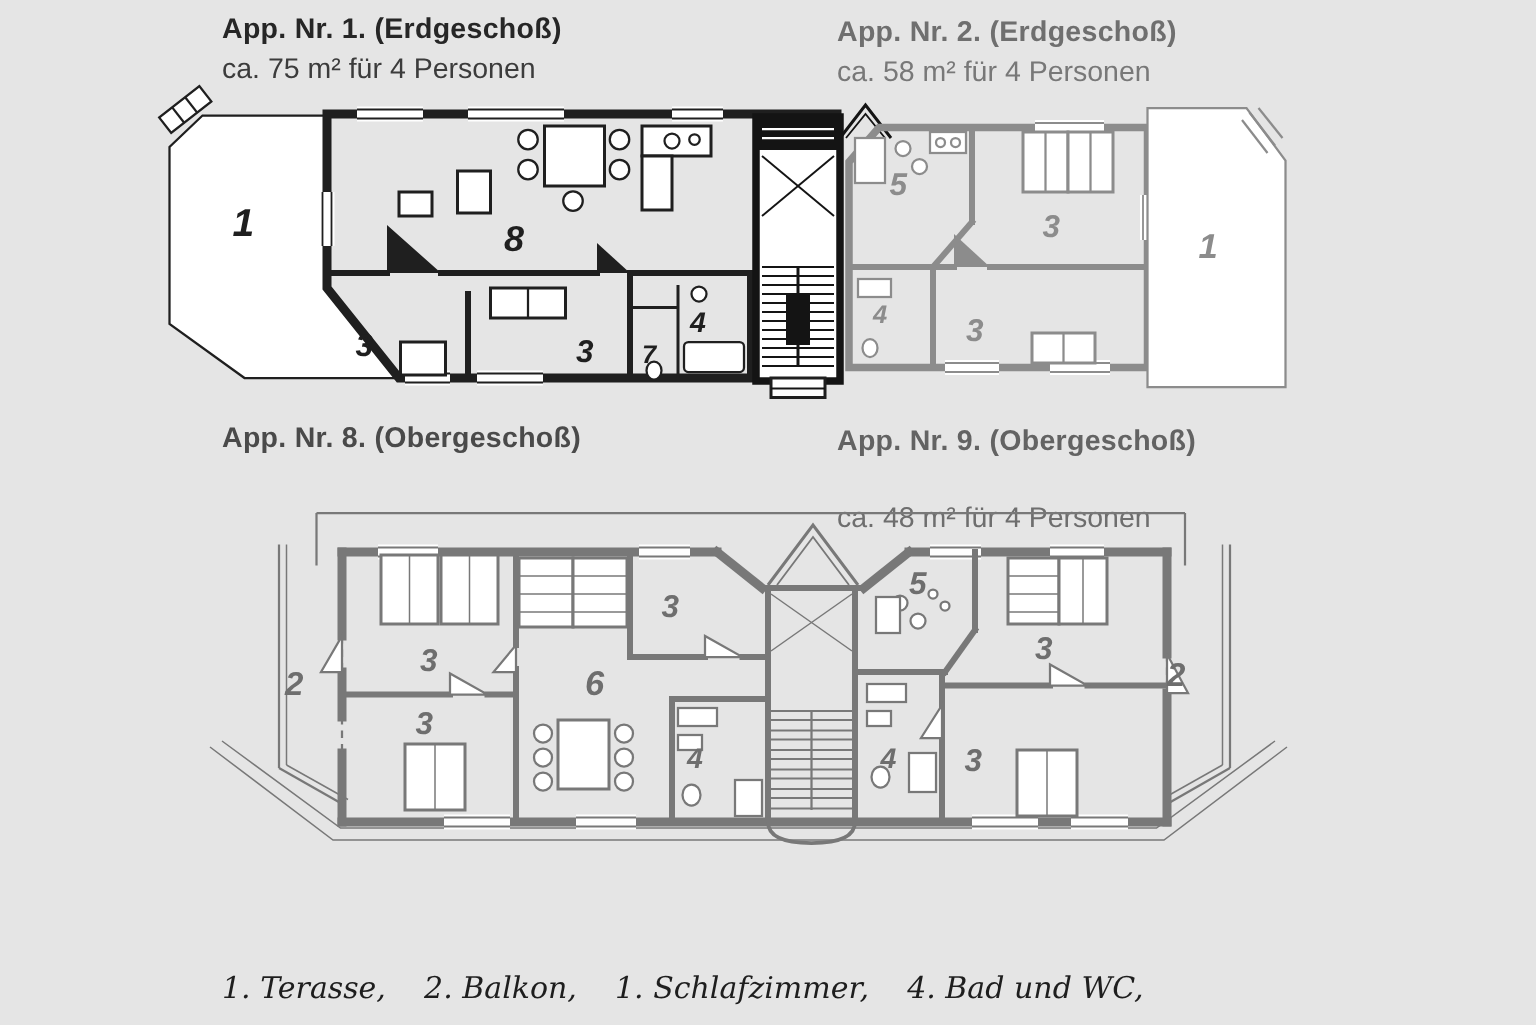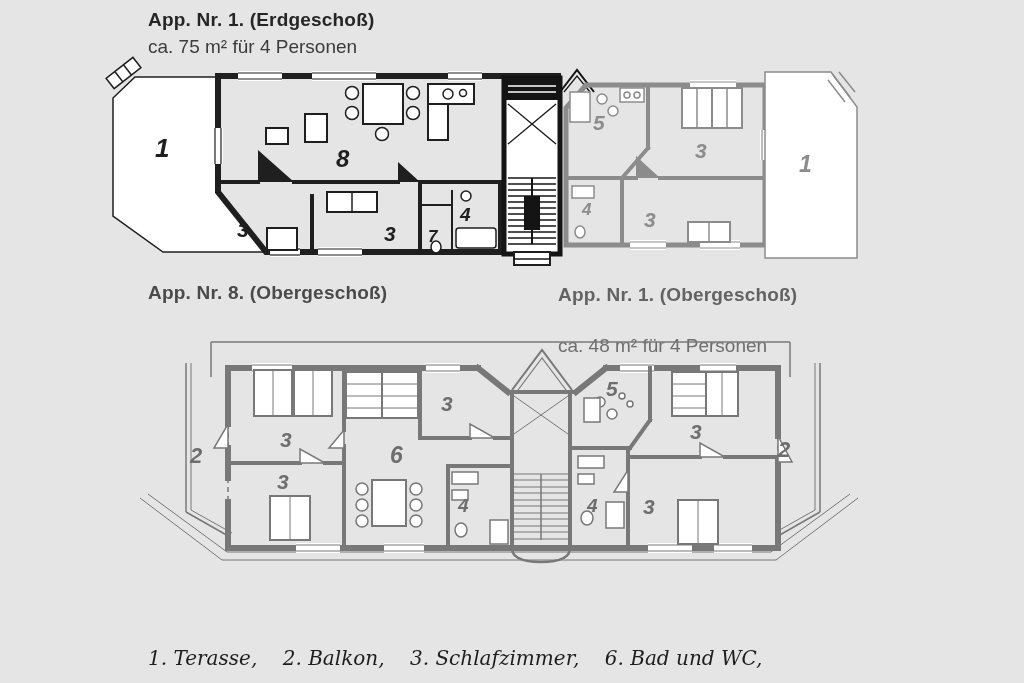--- a/index.html
+++ b/index.html
@@ -48,25 +48,29 @@
 </style>
 </head>
 <body>
 
 <div class="page">
 
   <div class="hdr hdr1">
     <div class="t">App. Nr. 1. (Erdgeschoß)</div>
     <div class="s">ca. 75 m² für 4 Personen</div>
   </div>
+  <div class="hdr hdr2">
+    <div class="t">App. Nr. 2. (Erdgeschoß)</div>
+    <div class="s">ca. 58 m² für 4 Personen</div>
+  </div>
   <div class="hdr hdr3">
     <div class="t">App. Nr. 8. (Obergeschoß)</div>
   </div>
   <div class="hdr hdr4">
-    <div class="t">App. Nr. 1. (Obergeschoß)</div>
+    <div class="t">App. Nr. 9. (Obergeschoß)</div>
     <div class="s">ca. 48 m² für 4 Personen</div>
   </div>
 
   <svg class="plan" width="1024" height="683" viewBox="0 0 1024 683">
 
     <g>
 
       <g>
         <polygon class="tna" points="135,77 218,77 218,192 266,252 163,252 113,216 113,98"></polygon>
         <g transform="rotate(-38 124 72)">
@@ -404,18 +408,18 @@
         <text class="rl cu" x="606" y="396" font-size="21">5</text>
         <text class="rl cu" x="690" y="439" font-size="21">3</text>
         <text class="rl cu" x="587" y="512" font-size="19">4</text>
         <text class="rl cu" x="643" y="514" font-size="21">3</text>
         <text class="rl cu" x="778" y="457" font-size="22">2</text>
       </g>
     </g>
   </svg>
 
   <div class="legend">
-    <div>1. Terasse,    2. Balkon,    3. Schlafzimmer,    6. Bad und WC,</div>
+    <div>1. Terasse,    2. Balkon,    1. Schlafzimmer,    4. Bad und WC,</div>
     
     
   </div>
 
 </div>
 
 </body></html>

